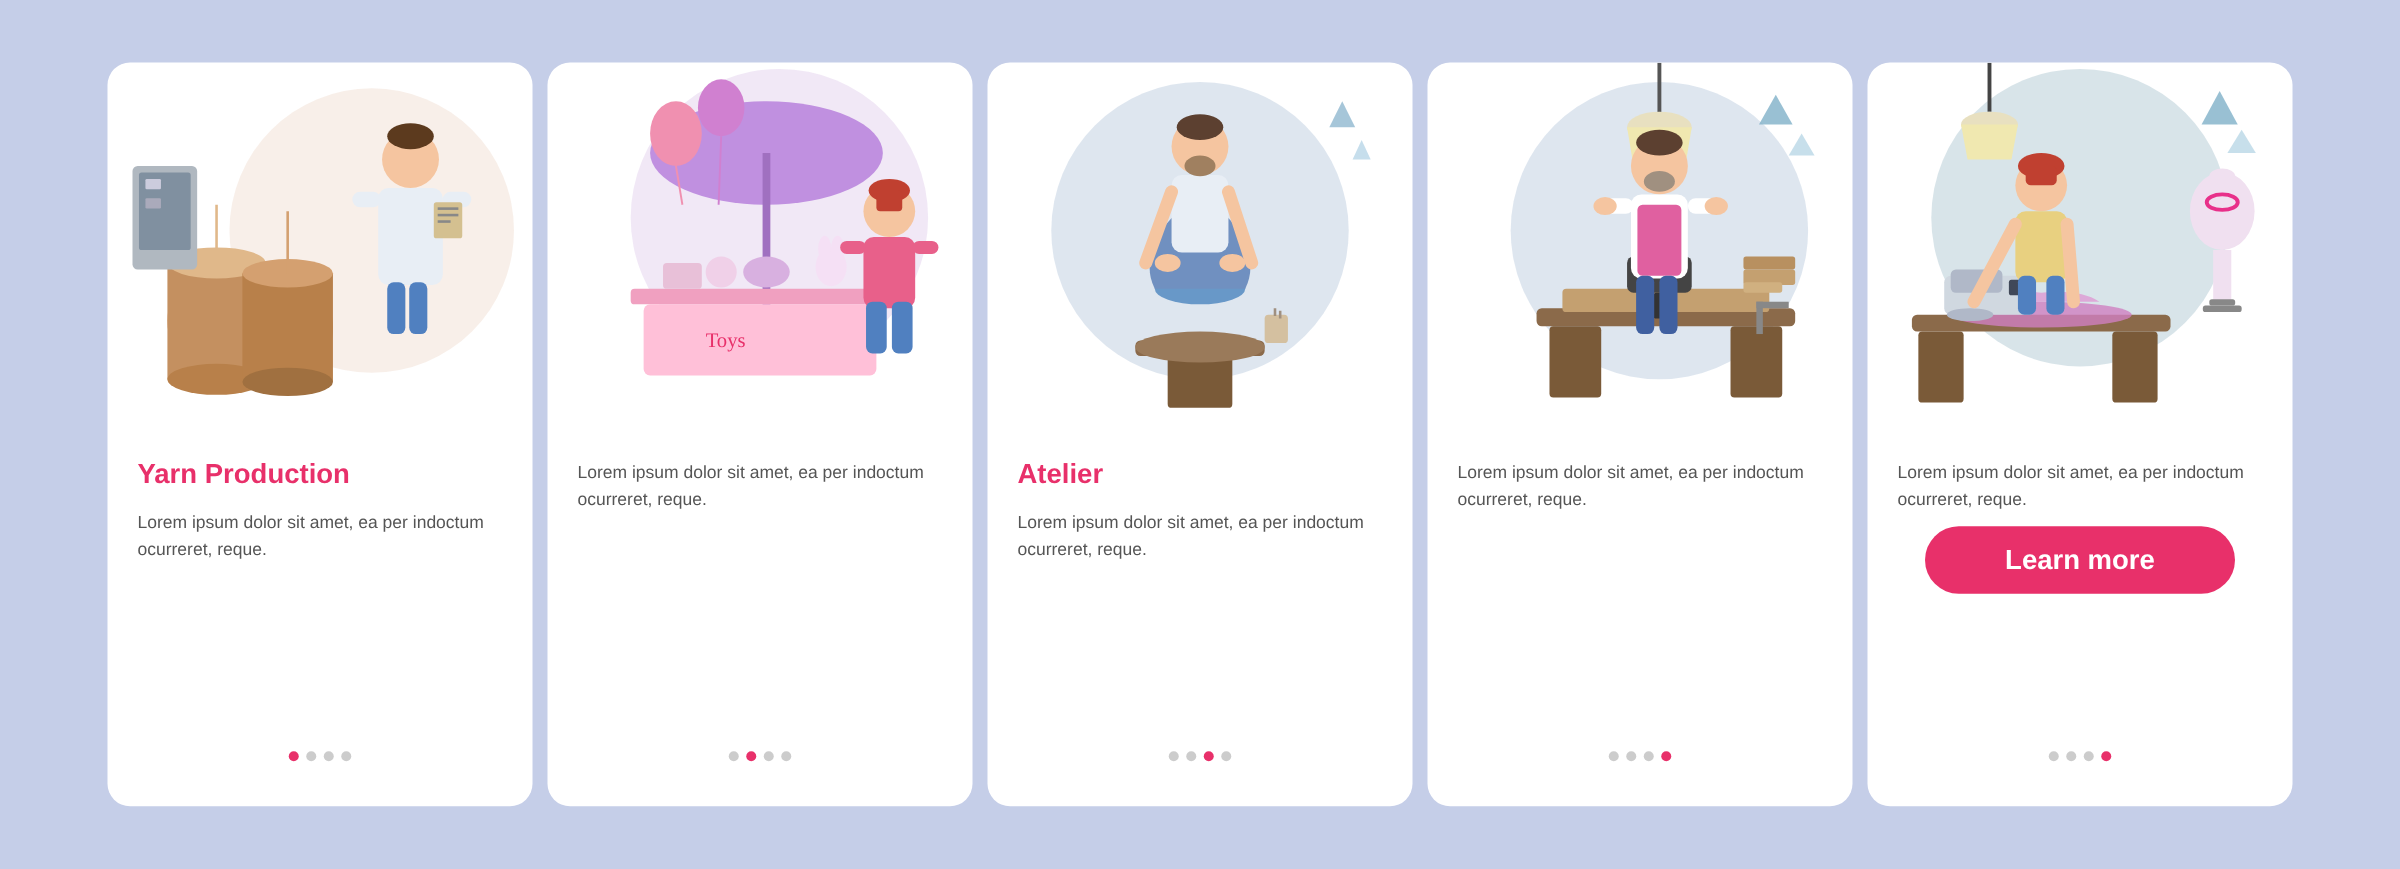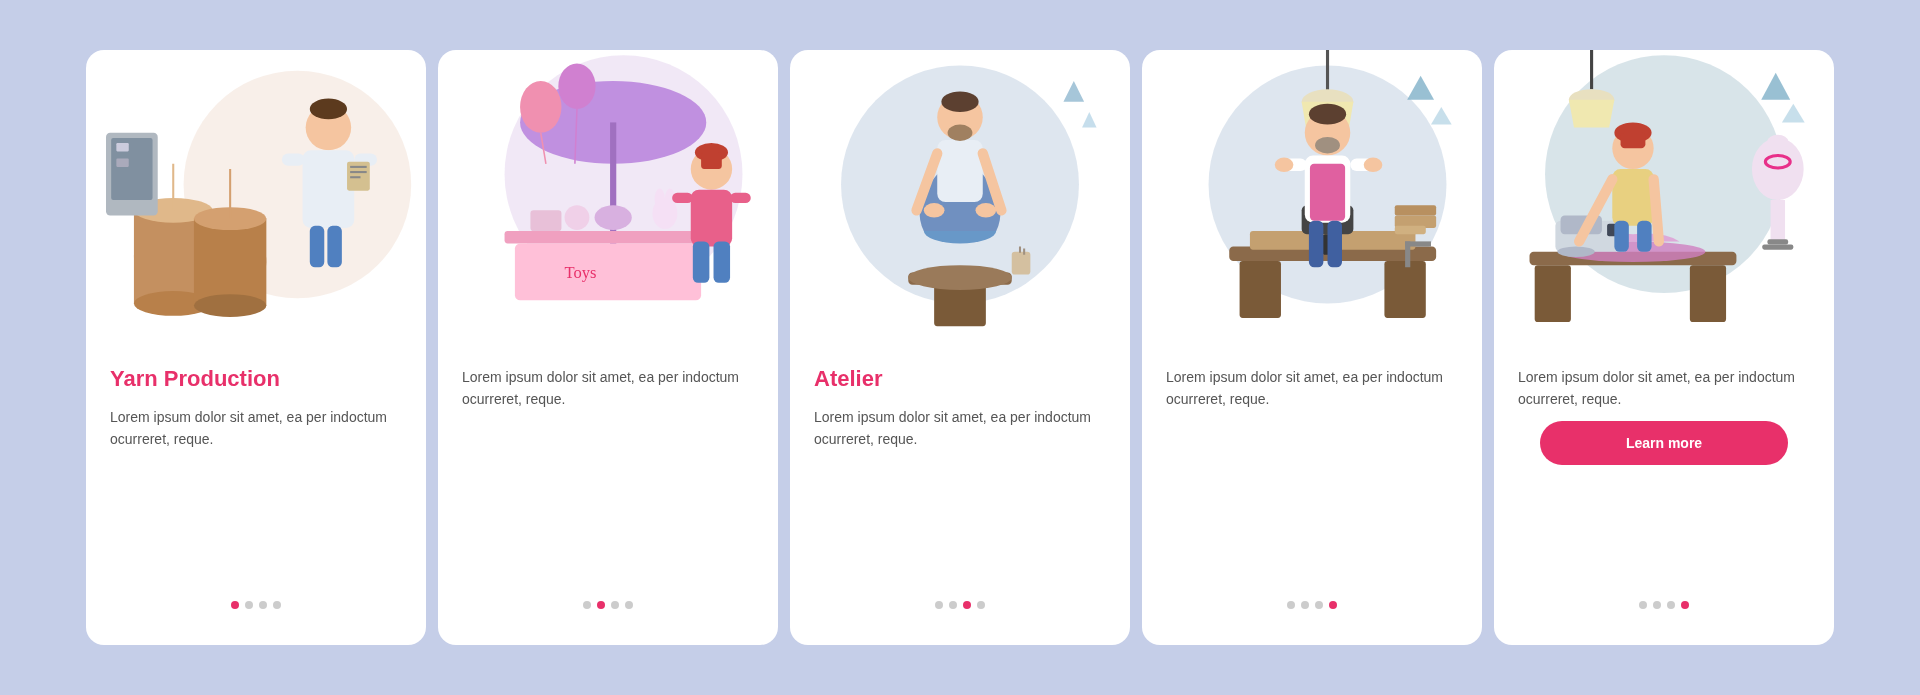--- a/index.html
+++ b/index.html
@@ -93,21 +93,21 @@
       background-color: #e8306a;
     }
 
     
     .learn-more-btn {
       background-color: #e8306a;
       color: #fff;
       border: none;
       border-radius: 28px;
       padding: 14px 40px;
-      font-size: 14px;
+      font-size: 22px;
       font-weight: 600;
       cursor: pointer;
       margin-top: 10px;
       width: 85%;
       align-self: center;
     }
 
     
     .illustration-svg {
       width: 100%;

